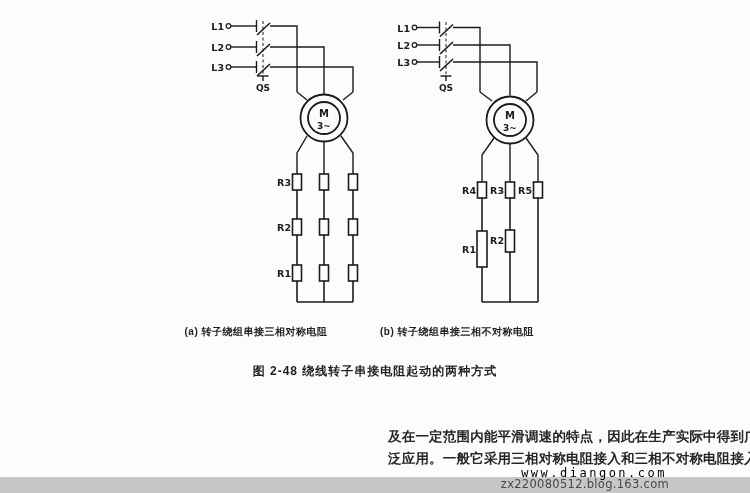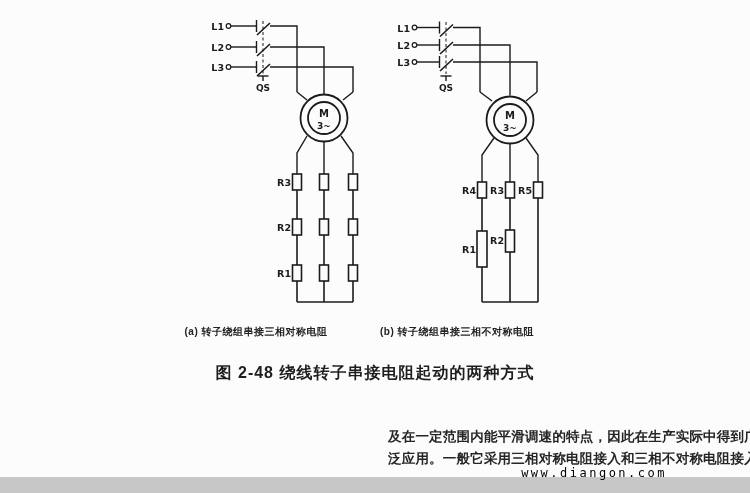--- a/index.html
+++ b/index.html
@@ -16,21 +16,21 @@
   
   .sub-caption{
     position:absolute;top:325px;width:220px;text-align:center;
     font-size:10px;font-weight:bold;letter-spacing:0.5px;color:#222;
     font-family:"Liberation Sans",sans-serif;white-space:nowrap;
   }
   #caption-a{left:146px;}
   #caption-b{left:347px;}
   #figure-caption{
     position:absolute;top:363px;left:205px;width:340px;text-align:center;
-    font-size:16px;font-weight:bold;letter-spacing:1px;color:#1e1e1e;white-space:nowrap;
+    font-size:12px;font-weight:bold;letter-spacing:1px;color:#1e1e1e;white-space:nowrap;
   }
 
   
   .body-col{
     position:absolute;top:426px;font-size:13.5px;font-weight:bold;color:#252525;
     line-height:21.5px;letter-spacing:0.2px;z-index:2;white-space:nowrap;
   }
   #body-left{left:20px;width:356px;}
   #body-right{left:388px;width:352px;}
   .body-line{height:21.5px;}
@@ -225,14 +225,15 @@
 
   <div id="figure-caption">图 2-48  绕线转子串接电阻起动的两种方式</div>
 
   <div id="body-right" class="body-col">
     <div class="body-line">及在一定范围内能平滑调速的特点，因此在生产实际中得到广</div>
     <div class="body-line">泛应用。一般它采用三相对称电阻接入和三相不对称电阻接入</div>
   </div>
 
   <div id="bottom-band"></div>
   <div id="watermark-site">www.diangon.com</div>
+  <div id="watermark-blog">zx220080512.blog.163.com</div>
 
 </div>
 
 </body></html>

